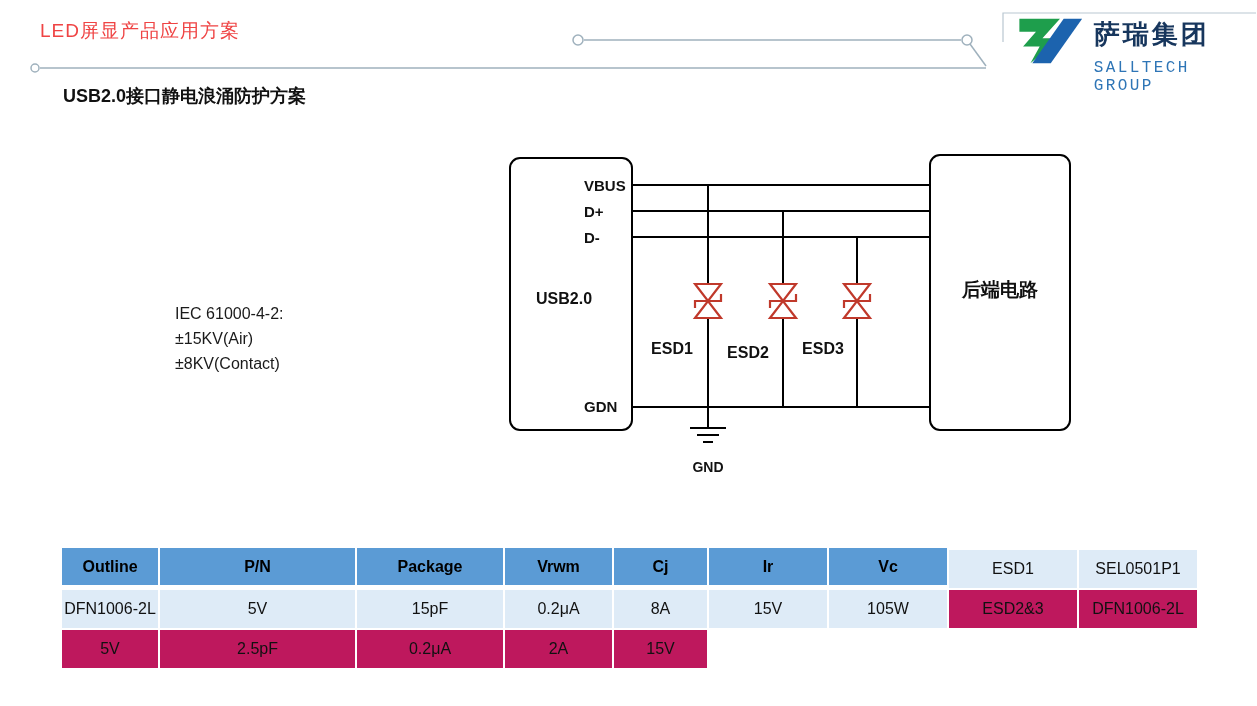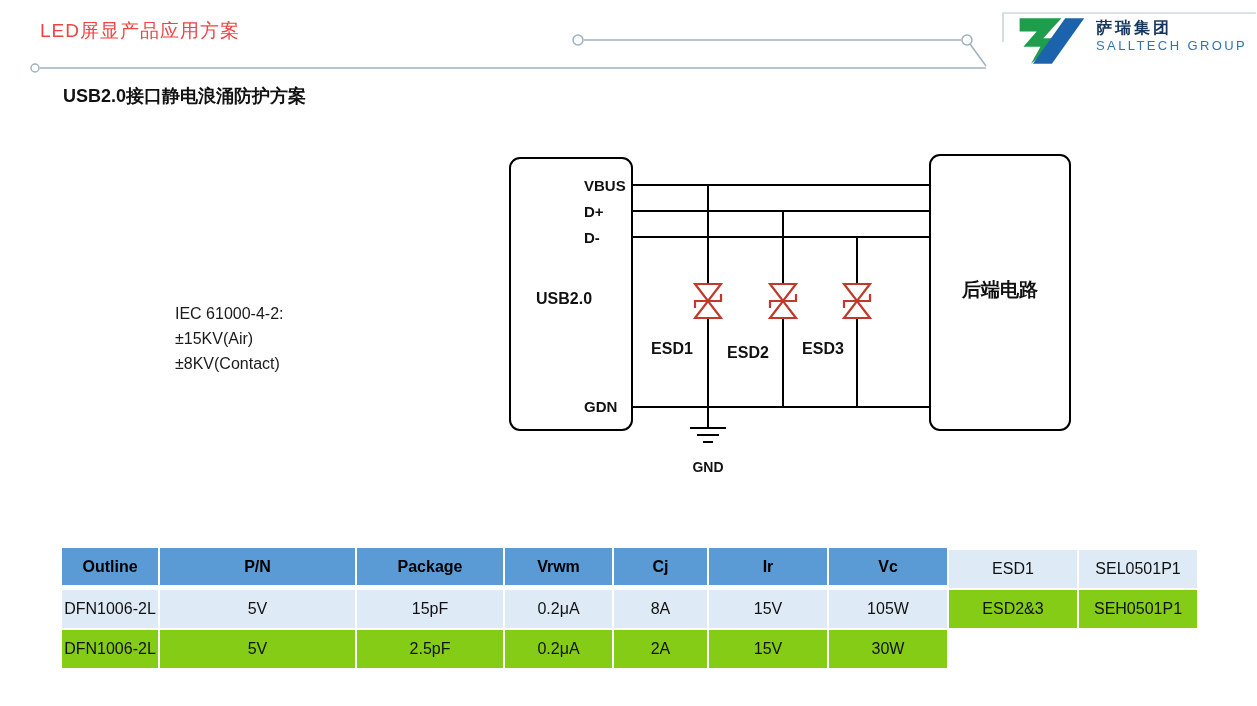--- a/index.html
+++ b/index.html
@@ -14,22 +14,22 @@
     font-size:19px; font-weight:normal; color:#ef4444; letter-spacing:1px;
   }
   .subtitle {
     position:absolute; left:63px; top:84px;
     font-size:18px; font-weight:bold; color:#111;
   }
   .decor-svg { position:absolute; left:0; top:0; width:1257px; height:84px; }
   .logo { position:absolute; left:1012px; top:12px; display:flex; align-items:flex-start; }
   .logo-mark { width:76px; height:58px; }
   .logo-text { margin-left:8px; padding-top:6px; }
-  .logo-cn { font-size:16px; font-weight:bold; color:#17365D; letter-spacing:3px; line-height:1.25; }
-  .logo-en { font-size:13px; color:#2E75B6; letter-spacing:2.4px; margin-top:0; }
+  .logo-cn { font-size:26px; font-weight:bold; color:#17365D; letter-spacing:3px; line-height:1.25; }
+  .logo-en { font-size:16px; color:#2E75B6; letter-spacing:2.4px; margin-top:8px;font-family:Liberation Mono, monospace; }
   
   .iec-note {
     position:absolute; left:175px; top:262px;
     font-size:16px; line-height:25px; color:#1a1a1a;margin-top:39px;
   }
   .circuit { position:absolute; left:0; top:130px; width:1257px; height:410px; }
   .circuit text { font-family:"Liberation Sans", sans-serif; fill:#111; }
   .pin-label { font-size:15px; font-weight:bold; }
   .box-label { font-size:16px; font-weight:bold; }
   .backend-label { font-size:19px; font-weight:bold; }
@@ -48,21 +48,21 @@
     background:#5B9BD5; color:#000000; font-weight:bold; font-size:16px;
     height:37px; display:flex; align-items:center; justify-content:center;
     border-left:2px solid #fff;
   }
   .td {
     font-size:16px; color:#111; height:40px;
     display:flex; align-items:center; justify-content:center;
     border-left:2px solid #fff; border-top:2px solid #fff;
   }
   .band { background:#DEEBF7; }
-  .plain { background:#84cc16; }
+  .plain { background:#be185d; }
 </style>
 </head>
 <body>
 
 <h1 class="page-title">LED屏显产品应用方案</h1>
 
 <svg class="decor-svg" viewBox="0 0 1257 84">
   <g stroke="#9FB1BD" stroke-width="1.5" fill="none">
     <circle cx="578" cy="40" r="5" fill="#fff"></circle>
     <line x1="584" y1="40" x2="961" y2="40"></line>
@@ -158,21 +158,19 @@
   <div class="td band">SEL0501P1</div>
   <div class="td band">DFN1006-2L</div>
   <div class="td band">5V</div>
   <div class="td band">15pF</div>
   <div class="td band">0.2μA</div>
   <div class="td band">8A</div>
   <div class="td band">15V</div>
   <div class="td band">105W</div>
 
   <div class="td plain">ESD2&amp;3</div>
-  <div class="td plain">SEH0501P1</div>
   <div class="td plain">DFN1006-2L</div>
   <div class="td plain">5V</div>
   <div class="td plain">2.5pF</div>
   <div class="td plain">0.2μA</div>
   <div class="td plain">2A</div>
   <div class="td plain">15V</div>
-  <div class="td plain">30W</div>
 </div>
 
 </body></html>

